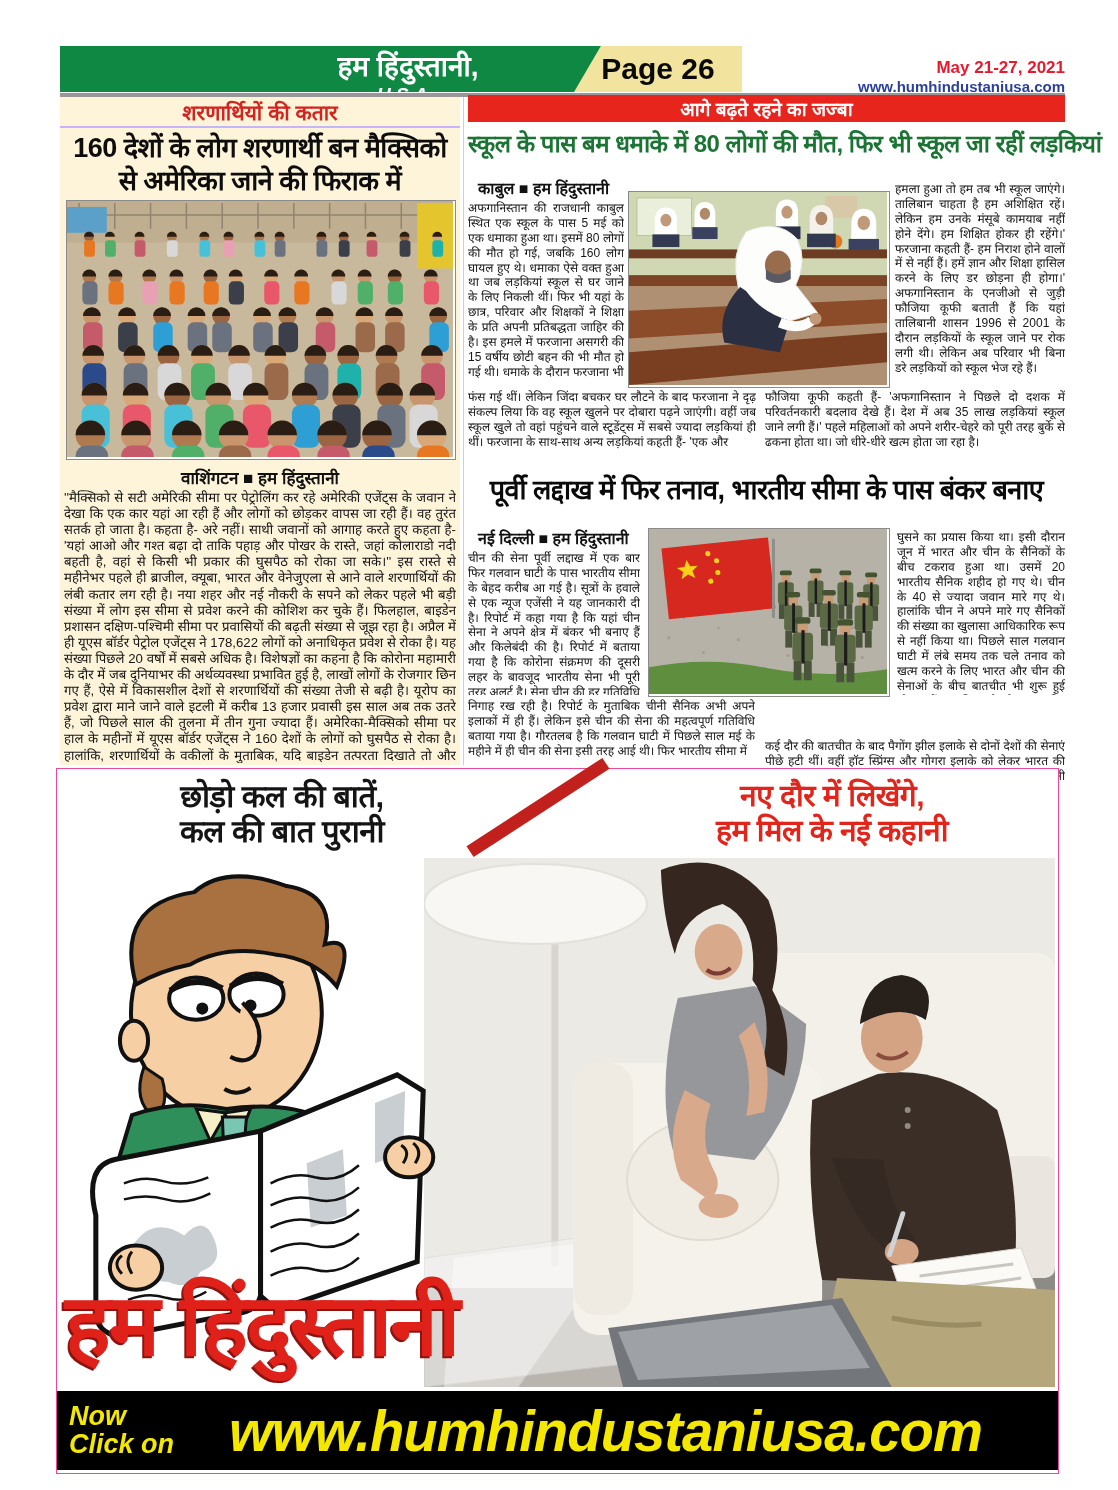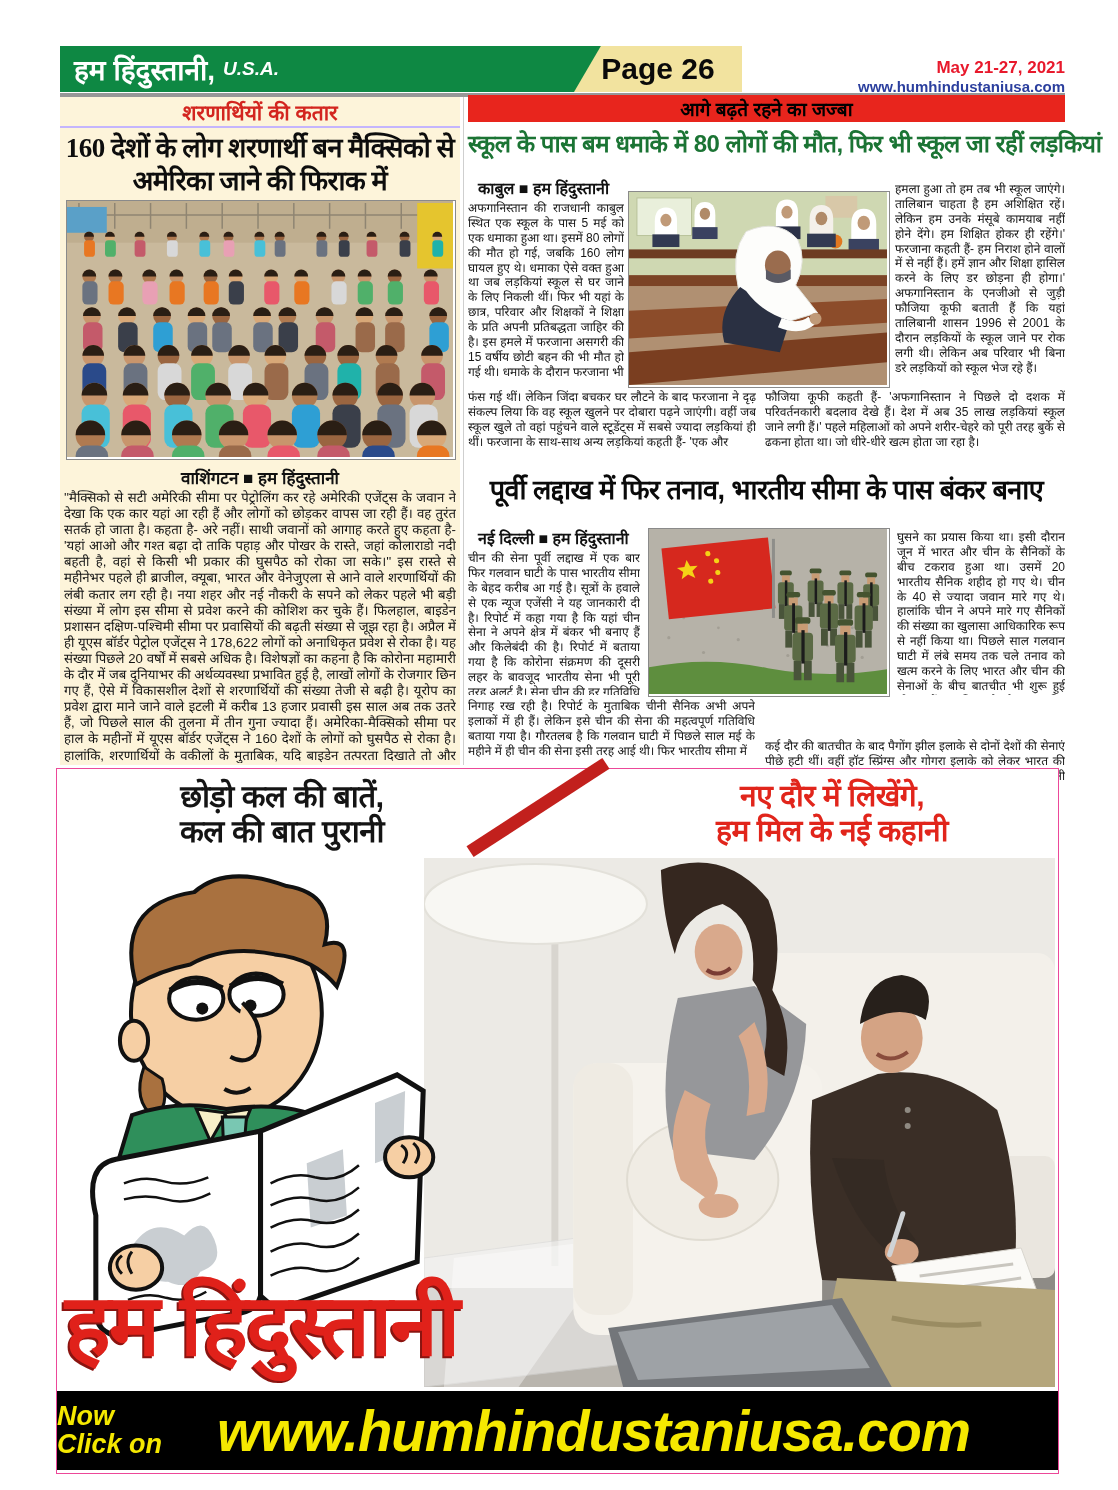--- a/index.html
+++ b/index.html
@@ -1,42 +1,42 @@
 <!DOCTYPE html>
 <html><head>
 <meta charset="utf-8">
 <style>
   html,body{margin:0;padding:0;}
   body{width:1118px;height:1490px;background:#fff;font-family:"Liberation Sans","DejaVu Sans",sans-serif;}
   .page{position:relative;width:1118px;height:1490px;background:#fff;overflow:hidden;}
-  .abs{position:absolute;}
+  .abs{position:absolute;flex-direction:column;}
   
   .masthead{left:60px;top:46px;width:682px;height:46px;background:#0e8843;display:flex;align-items:center;}
   .masthead .ttl{color:#fff;font-weight:bold;font-size:28px;padding-left:14px;white-space:nowrap;}
   .masthead .usa{color:#fff;font-weight:bold;font-style:italic;font-size:19px;margin-left:8px;}
   .pagebadge{position:absolute;right:0;top:0;height:100%;width:168px;background:#f2e39f;
     clip-path:polygon(16% 0,100% 0,100% 100%,0 100%);display:flex;align-items:center;justify-content:center;
     font-weight:bold;font-size:30px;color:#0a0a0a;}
   .dateblock{left:735px;top:58px;width:330px;text-align:right;line-height:1.15;}
   .dateblock .d1{color:#e8192c;font-weight:bold;font-size:17px;}
   .dateblock .d2{color:#2b3f9e;font-weight:bold;font-size:15px;}
   .hrule{left:60px;top:93px;width:1005px;height:4px;background:#979797;}
   .vdiv{left:463px;top:97px;width:1px;height:668px;background:#cfcfcf;}
   
   .leftcol{left:60px;top:97px;width:400px;height:668px;background:#fdf4da;}
   .kicker{left:60px;top:98px;width:400px;height:30px;display:flex;align-items:center;justify-content:center;
     color:#d3251f;font-weight:bold;font-size:21px;border-bottom:2px solid #c4b5fd;box-sizing:border-box;}
-  .lheadline{left:64px;top:132px;width:392px;text-align:center;font-weight:bold;font-size:27px;line-height:1.22;color:#0d0d0d;letter-spacing:-0.5px;font-family:Liberation Serif, serif;}
+  .lheadline{left:64px;top:132px;width:392px;text-align:center;font-weight:bold;font-size:27px;line-height:1.22;color:#0d0d0d;letter-spacing:-0.5px;}
   .photoframe{border:1px solid #8a8a8a;background:#fff;overflow:hidden;}
   .crowdph{left:66px;top:200px;width:388px;height:258px;}
   .lbyline{left:64px;top:466px;width:392px;text-align:center;font-weight:bold;font-size:17px;color:#111;}
   .hindi{ text-align:justify;color:#151515;overflow:hidden;}
   .lbody{left:64px;top:490px;width:392px;height:273px;font-size:13.2px;line-height:1.22;}
   
-  .redbanner{left:468px;top:95px;width:597px;height:27px;background:#e8251d;color:#000000;font-weight:bold;font-size:19px;
+  .redbanner{left:468px;top:95px;width:597px;height:27px;background:#e8251d;color:#ffffff;font-weight:bold;font-size:19px;
     display:flex;align-items:center;justify-content:center;}
   .gheadline{left:468px;top:126px;width:597px;text-align:center;font-weight:bold;font-size:24px;color:#1b7434;white-space:nowrap;letter-spacing:-0.5px;}
   .byline{font-weight:bold;font-size:16px;color:#111;white-space:nowrap;}
   .kb-byline{left:478px;top:177px;width:220px;}
   .kb-c1t{left:468px;top:201px;width:156px;height:186px;font-size:12px;line-height:1.24;}
   .kb-photo{left:628px;top:191px;width:260px;height:195px;}
   .kb-c2t{left:895px;top:182px;width:170px;height:205px;font-size:12px;line-height:1.24;}
   .kb-c1b{left:468px;top:390px;width:288px;height:74px;font-size:12px;line-height:1.24;}
   .kb-c2b{left:765px;top:390px;width:300px;height:74px;font-size:12px;line-height:1.24;}
   .ld-headline{left:468px;top:470px;width:597px;text-align:center;font-weight:bold;font-size:27px;color:#0a0a0a;white-space:nowrap;letter-spacing:-0.5px;}
@@ -49,21 +49,21 @@
   
   .adbox{left:56px;top:768px;width:1001px;height:704px;border:1px solid #ec4899;background:#fff;}
   .ad-old{position:absolute;left:25px;top:10px;width:400px;text-align:center;font-weight:bold;font-size:31px;line-height:1.13;color:#141414;letter-spacing:-0.5px;}
   .ad-slash{position:absolute;left:400px;top:32px;width:162px;height:13px;background:#c2201d;transform:rotate(-33deg);}
   .ad-new{position:absolute;left:565px;top:10px;width:420px;text-align:center;font-weight:bold;font-size:30px;line-height:1.15;color:#e1251b;letter-spacing:-0.5px;}
   .ad-couple{position:absolute;left:367px;top:89px;width:631px;height:529px;overflow:hidden;}
   .ad-cartoon{position:absolute;left:15px;top:93px;width:365px;height:480px;}
   .ad-brand{position:absolute;left:8px;top:494px;font-size:86px;font-weight:bold;color:#e0211a;white-space:nowrap;z-index:5;
     letter-spacing:-2px;text-shadow:-2px 2px 0 #8a1410;}
   .ad-banner{position:absolute;left:0;top:622px;width:1001px;height:79px;background:#000;display:flex;align-items:center;z-index:6;}
-  .ad-cta{width:160px;color:#f5e800;font-weight:bold;font-style:italic;font-size:27px;line-height:1.02;}
+  .ad-cta{margin-left:12px;width:160px;color:#f5e800;font-weight:bold;font-style:italic;font-size:27px;line-height:1.02;}
   .ad-url{color:#f5e800;font-weight:bold;font-style:italic;font-size:58px;white-space:nowrap;transform:scaleX(0.97);transform-origin:left;letter-spacing:-1px;}
   svg{display:block;}
 </style>
 </head>
 <body>
 
 <div class="page">
 
   <div class="abs masthead">
     <span class="ttl">हम हिंदुस्तानी,</span>

